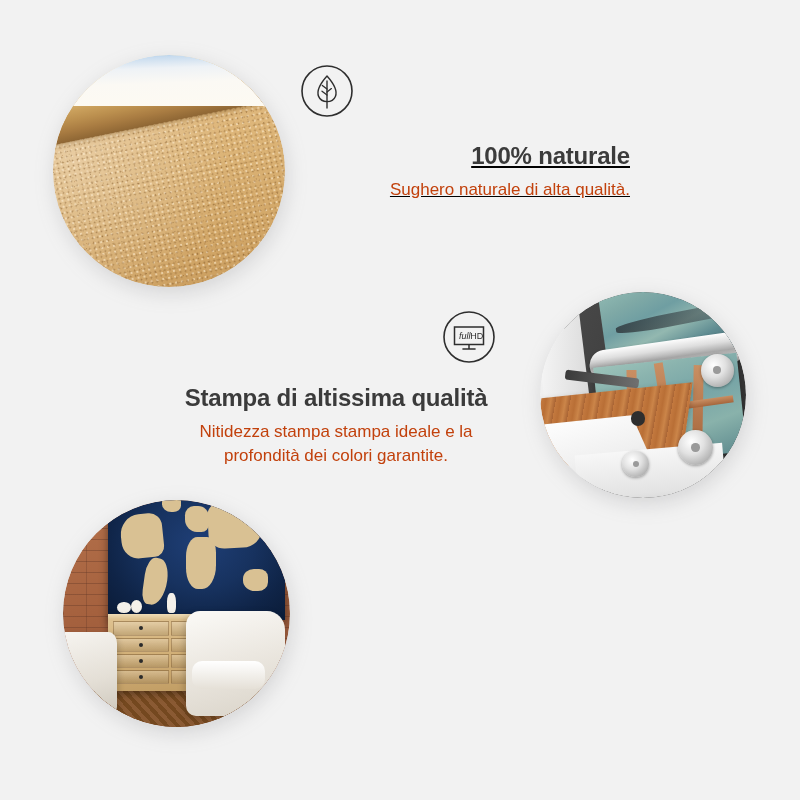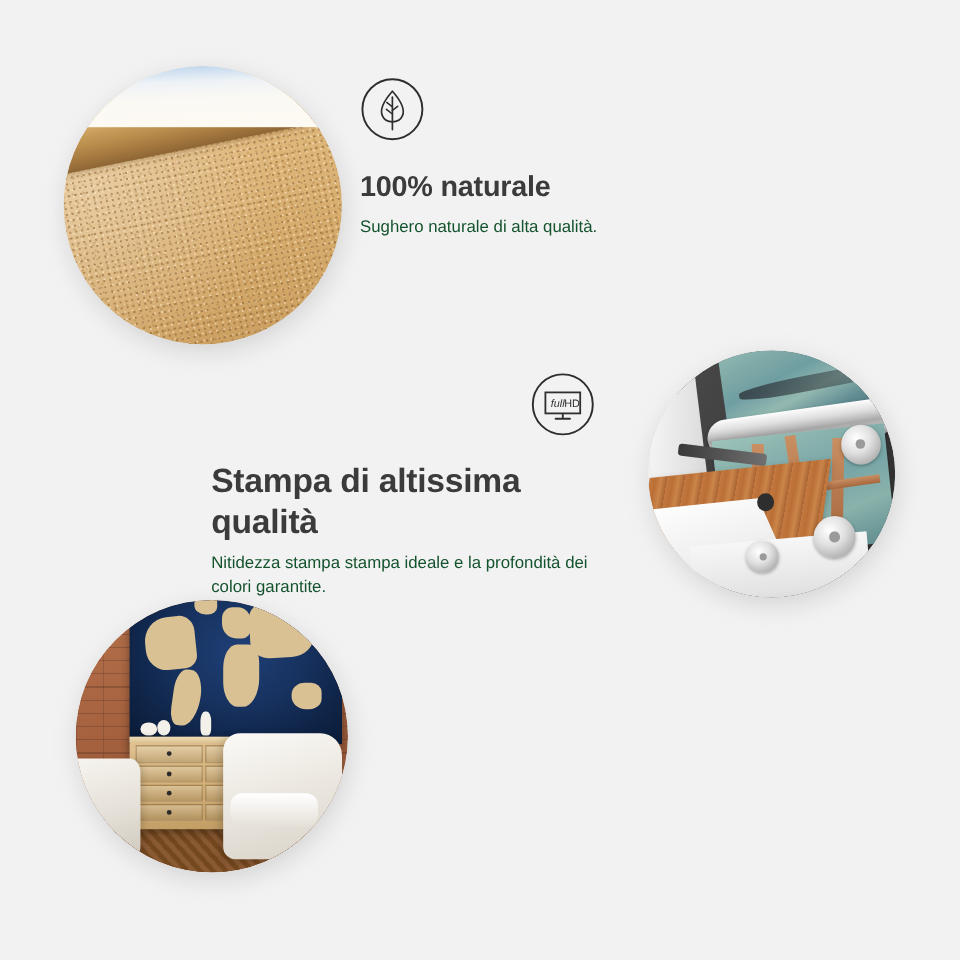--- a/index.html
+++ b/index.html
@@ -260,34 +260,34 @@
   
   .feature-text { position: absolute; }
   .f-title {
     font-size: 24px;
     font-weight: bold;
     color: #3b3b3b;
     letter-spacing: -0.2px;
     line-height: 1.2;
   }
   .f-desc {
-    font-size: 14px;
-    color: #14532d;
+    font-size: 17px;
+    color: #c2410c;
     line-height: 1.45;
     margin-top: 7px;
   }
 
   
-  #feature-1 { left: 300px; top: 64px; width: 330px; text-align: left; }
+  #feature-1 { left: 300px; top: 64px; width: 330px; text-align: right; text-decoration: underline; }
   #feature-1 .icon-wrap { margin-bottom: 24px; }
 
   
-  #feature-2 { left: 176px; top: 310px; width: 320px; text-align: left; }
+  #feature-2 { left: 176px; top: 310px; width: 320px; text-align: center; }
   #feature-2 .icon-wrap { display: flex; justify-content: flex-end; margin-bottom: 20px; }
-  #feature-2 .f-title { font-size: 28px; }
+  #feature-2 .f-title { font-size: 24px; }
 
   
   #feature-3 { left: 300px; top: 565px; width: 370px; text-align: left; }
   #feature-3 .icon-wrap { margin-bottom: 22px; }
 </style>
 </head>
 <body>
 
 <div class="page">
 

